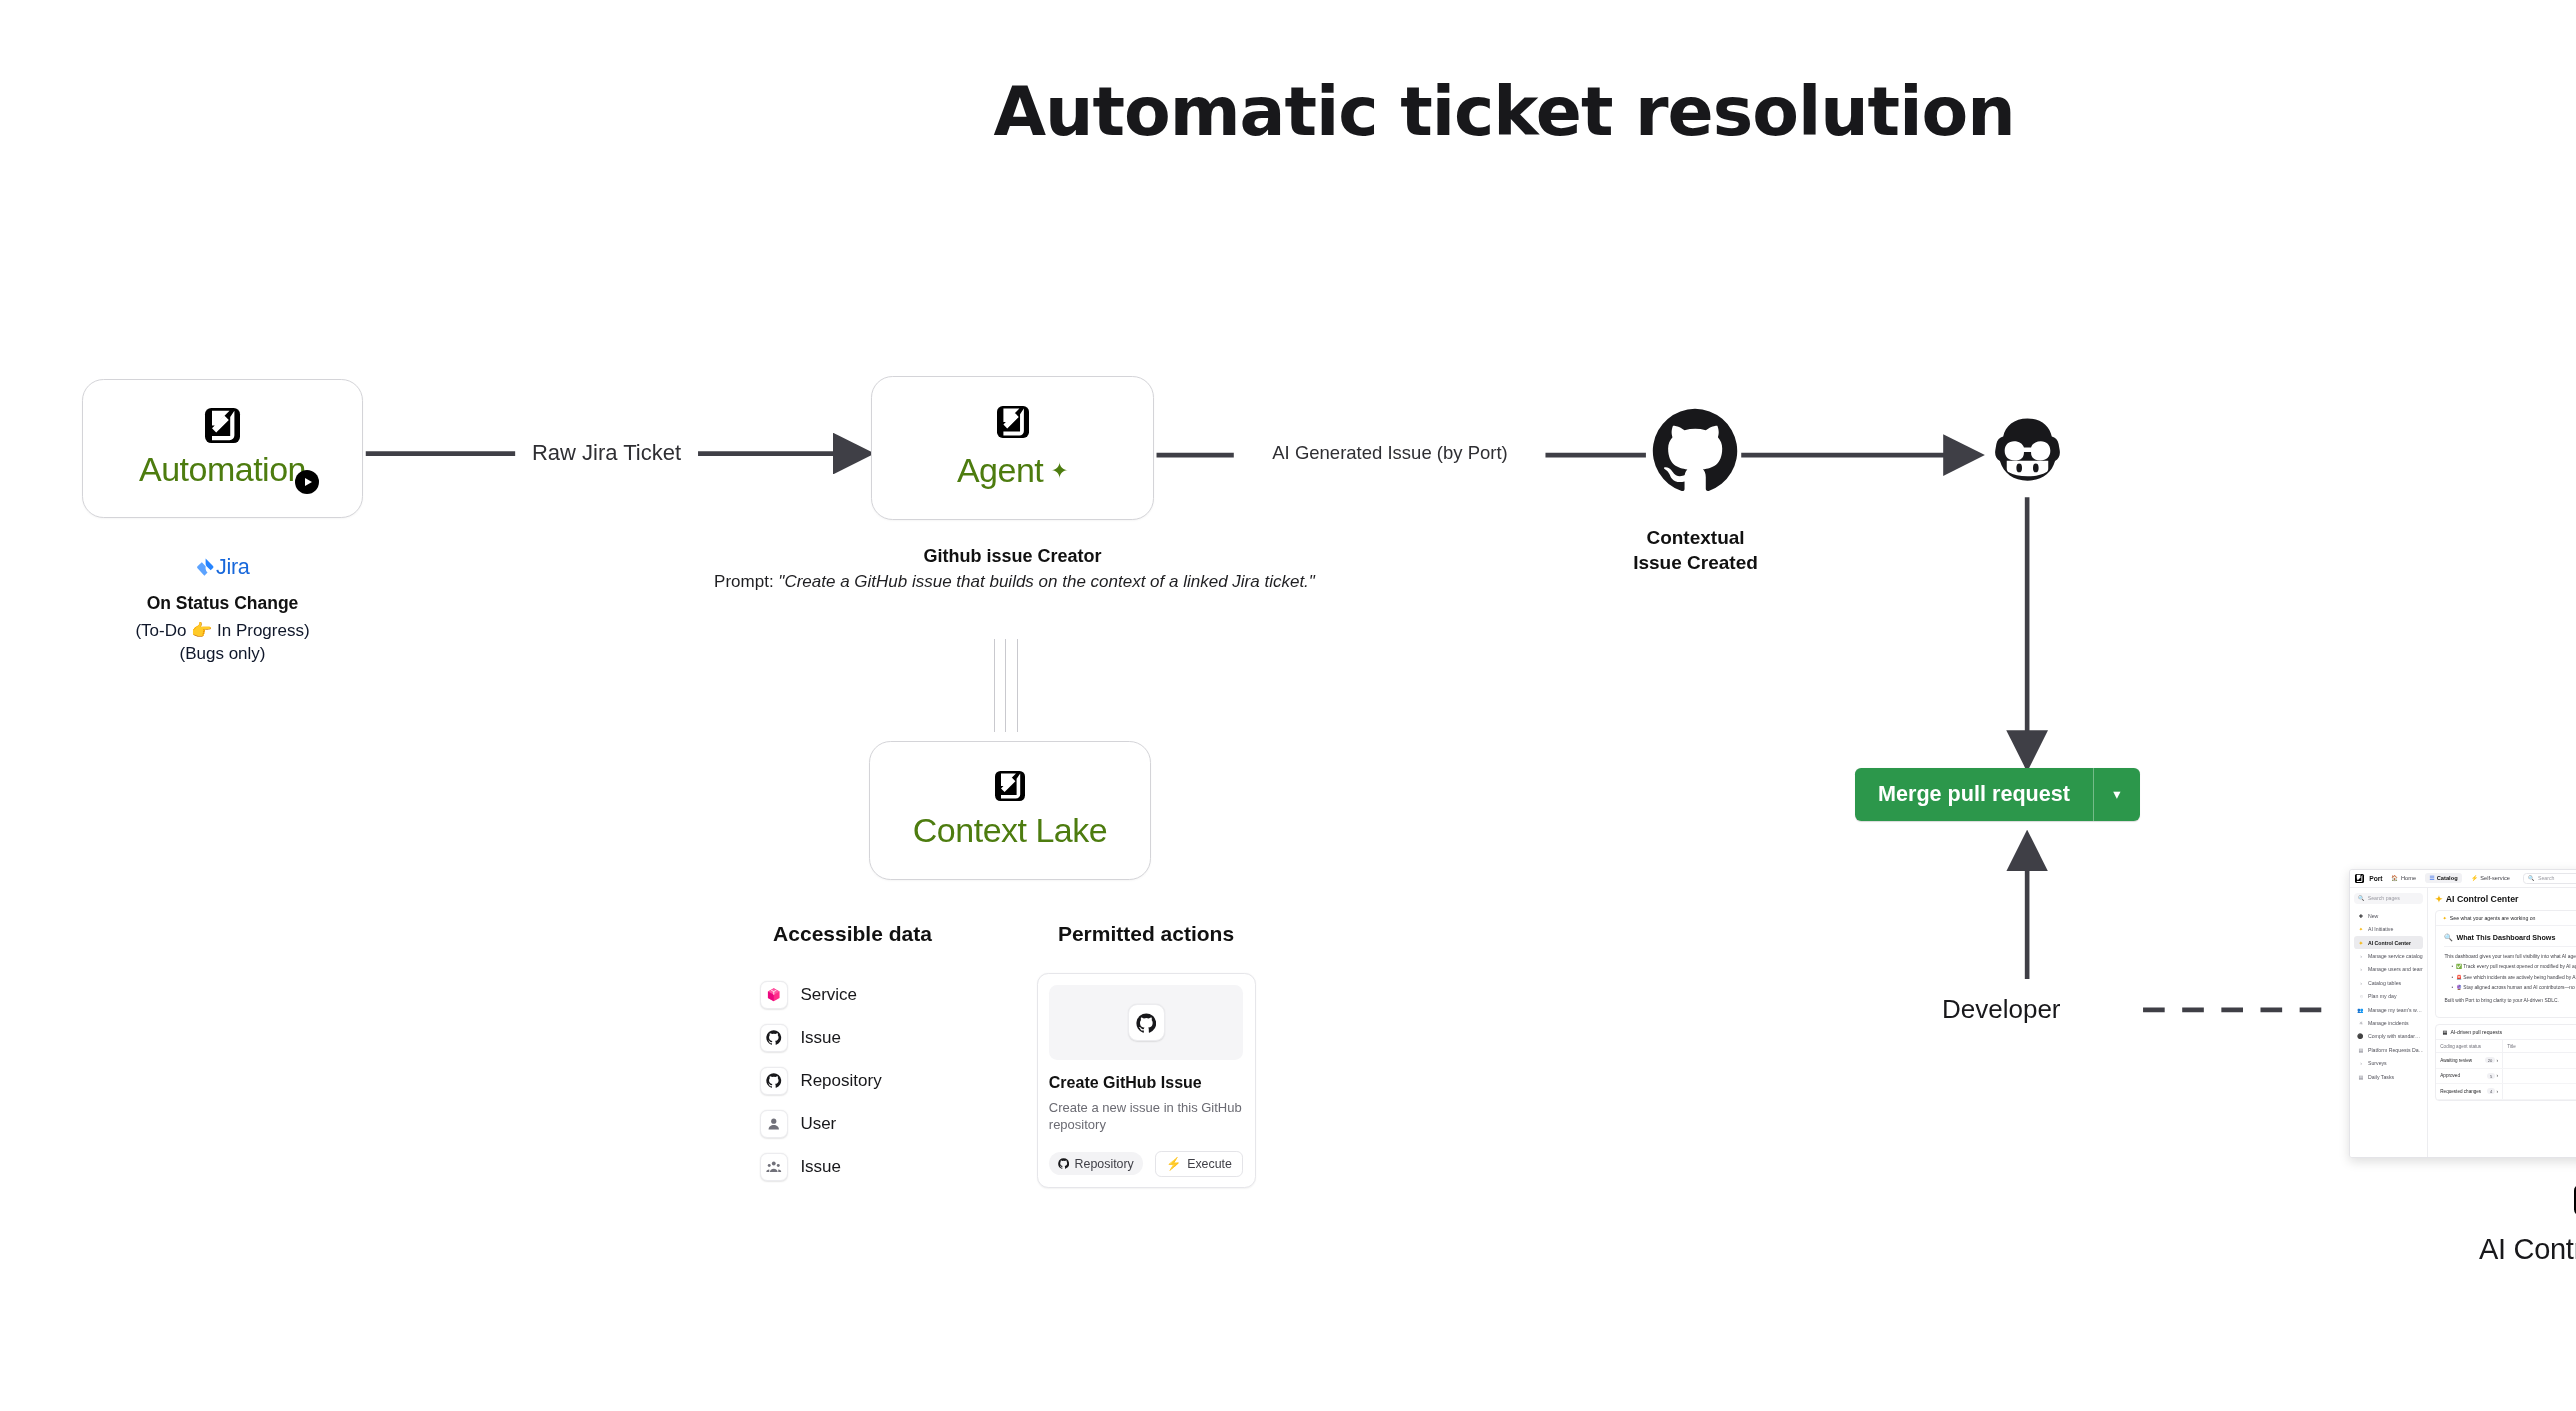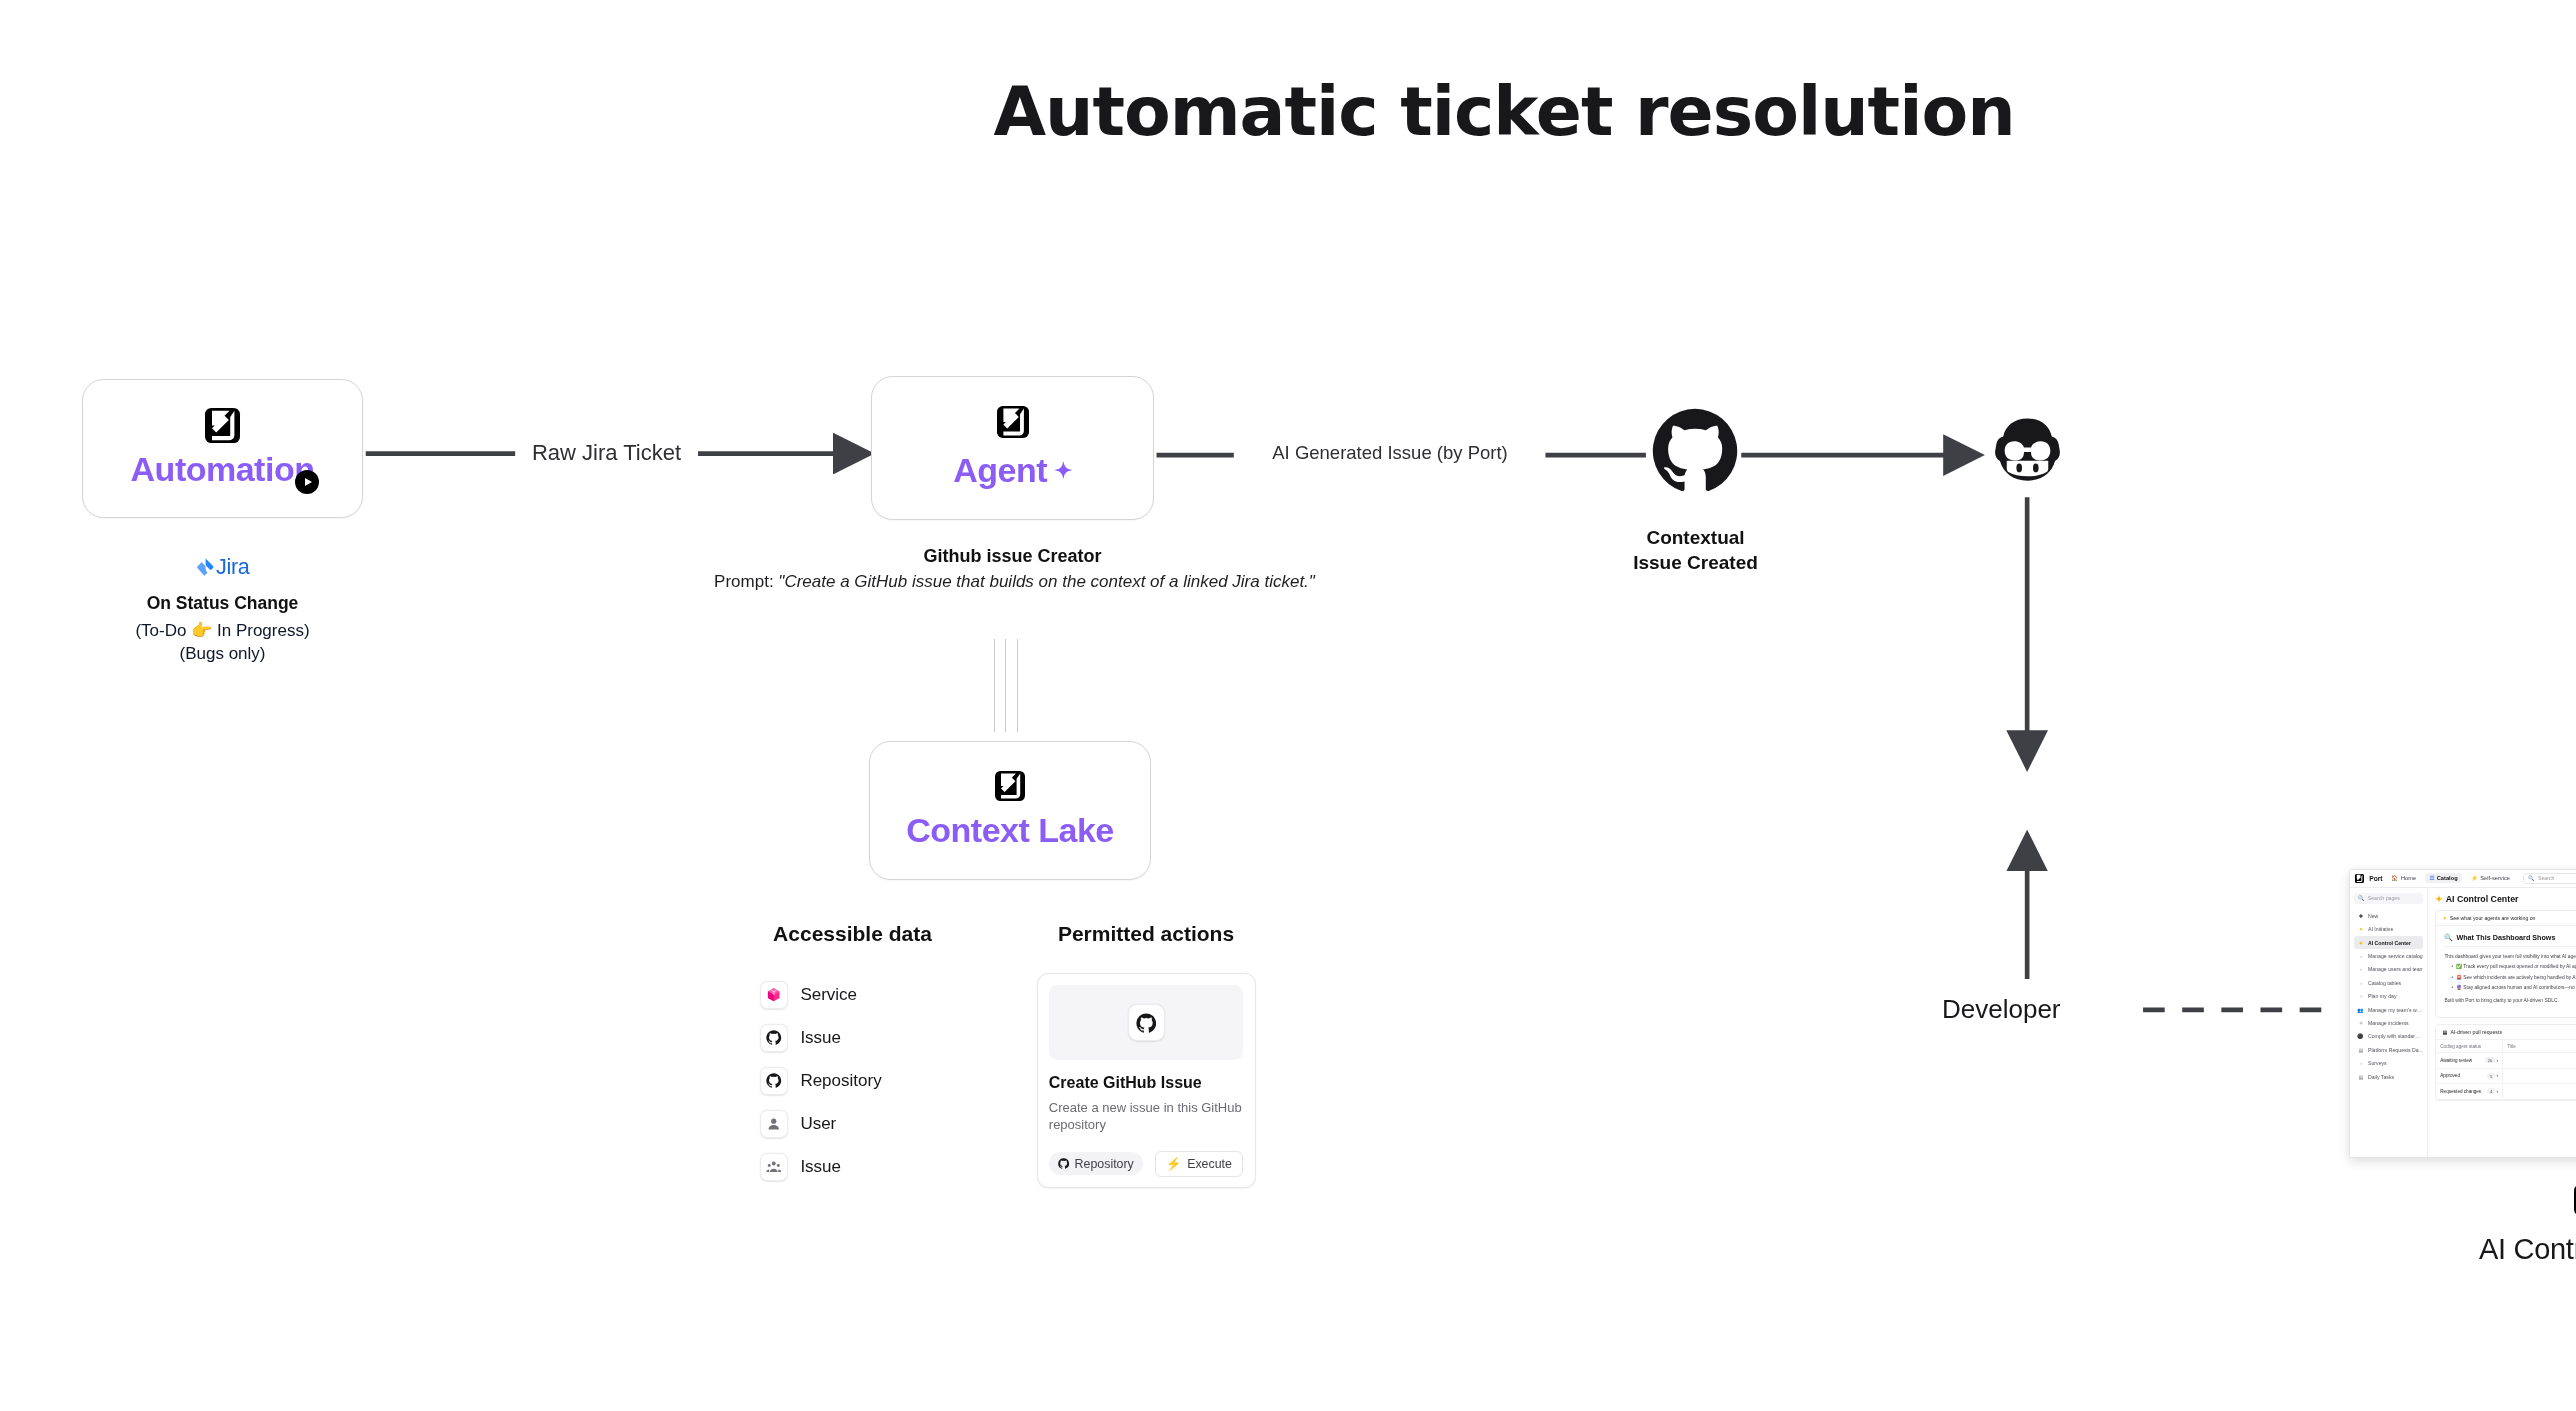--- a/index.html
+++ b/index.html
@@ -10,21 +10,21 @@
 
   
   #page-title{left:0;top:72px;width:3008px;text-align:center;
     font-size:68px;font-weight:800;letter-spacing:-1px;color:#18181b;
     font-family:"DejaVu Sans","Liberation Sans",sans-serif}
 
   
   .node{background:#fff;border:1.5px solid #d4d4d8;border-radius:21.6px;
     display:flex;flex-direction:column;align-items:center;justify-content:center;
     box-shadow:0 1px 2.1px rgba(0,0,0,.04)}
-  .node-label{font-size:34px;font-weight:700;letter-spacing:-0.5px;color:#8b5cf6;
+  .node-label{font-size:34px;font-weight:400;letter-spacing:-0.5px;color:#4d7c0f;
     display:flex;align-items:center;gap:7.2px}
 
   
   .portmark{display:inline-block;position:relative;background:#000;
     border-radius:18%;overflow:hidden}
   .portmark svg{display:block;width:100%;height:100%}
 
   
   #automation-node{left:82px;top:379px;width:281px;height:139px}
   #automation-play{position:absolute;right:43px;top:90px;width:24px;height:24px;
@@ -348,20 +348,24 @@
   <div class="abs" id="copilot-mark" data-name="github-copilot-icon">
     <svg viewBox="0 0 56 48" width="83" height="72">
       <path fill="#18181b" d="M28 2c9 0 15 5 16.4 12.2 2.4.6 4.1 2.4 4.6 5.1l.7 4c.6 3.4-.6 6-3.1 7.4C44.3 38.9 37.3 44 28 44S11.7 38.9 9.4 30.7c-2.5-1.4-3.7-4-3.1-7.4l.7-4c.5-2.7 2.2-4.5 4.6-5.1C13 7 19 2 28 2z"></path>
       <path fill="#fff" d="M12.6 23.8c0-4 2.6-6.4 6.4-6.4 3.4 0 5.7 1.6 6.6 4.2h4.8c.9-2.6 3.2-4.2 6.6-4.2 3.8 0 6.4 2.4 6.4 6.4 0 4.1-2.7 6.6-6.8 6.6-3.9 0-6.2-2-6.2-5.3v-.4h-4.8v.4c0 3.3-2.3 5.3-6.2 5.3-4.1 0-6.8-2.5-6.8-6.6z"></path>
       <path fill="#fff" d="M14 30.5h28v5.4c0 1-.5 1.9-1.4 2.4-3 1.7-7.3 2.8-12.6 2.8s-9.6-1.1-12.6-2.8c-.9-.5-1.4-1.4-1.4-2.4z"></path>
       <ellipse cx="22.4" cy="35.4" rx="1.9" ry="3" fill="#18181b"></ellipse>
       <ellipse cx="33.6" cy="35.4" rx="1.9" ry="3" fill="#18181b"></ellipse>
     </svg>
   </div>
 
+  <div class="abs" id="merge-pr" data-name="merge-pull-request-button">
+    <div id="merge-pr-label" data-name="merge-pull-request-label">Merge pull request</div>
+    <div id="merge-pr-caret" data-name="chevron-down-icon">▾</div>
+  </div>
 
   <div class="abs" id="developer-label" data-name="developer-label">Developer</div>
 
   <div class="abs" id="port-shot" data-name="ai-control-center-screenshot">
 
     <div id="ps-topbar" data-name="screenshot-topbar">
       <span class="portmark" id="ps-logo" data-name="port-logo-icon">
         <svg viewBox="0 0 100 100">
             <path d="M20 8 H70 L28 50 H20 Z M84 8 V78 A14 14 0 0 1 70 92 H20 V80 H72 V26 Z M20 58 L56 22 L68 34 L32 70 Z" fill="#fff"></path>
           </svg>

